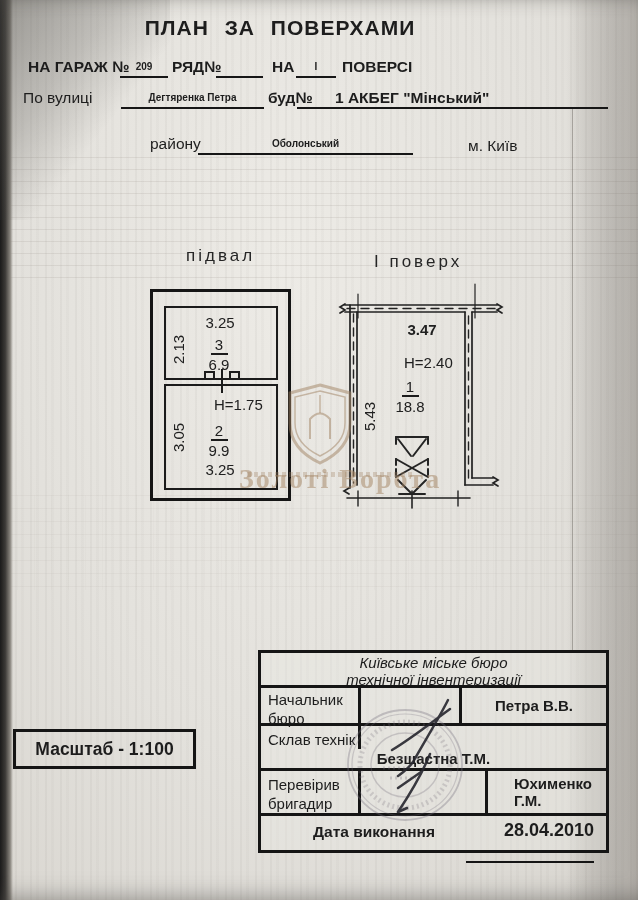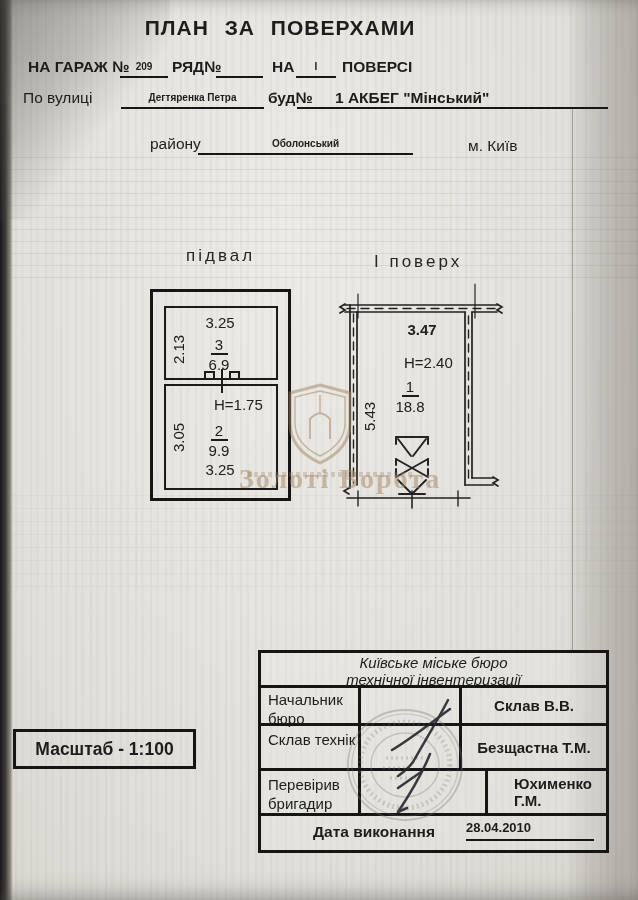--- a/index.html
+++ b/index.html
@@ -54,21 +54,21 @@
 
   
   .tbl{left:258px;top:650px;width:345px;height:197px;border:3px solid #151515;background:rgba(236,234,229,0.35);}
   .tbl .hdr{height:35px;border-bottom:3px solid #151515;text-align:center;font-size:15px;line-height:17px;padding-top:1px;box-sizing:border-box;font-style:italic;}
   .trow{display:flex;border-bottom:3px solid #151515;box-sizing:border-box;}
   .c1{width:100px;border-right:3px solid #151515;padding:2px 0 0 7px;font-size:15px;line-height:19px;box-sizing:border-box;}
   .c2{width:101px;border-right:3px solid #151515;box-sizing:border-box;}
   .c3{flex:1;display:flex;align-items:center;justify-content:center;font-size:15px;font-weight:700;}
   .tfoot{position:relative;height:31px;}
   .dlabel{position:absolute;left:52px;top:7px;width:130px;text-align:left;font-size:15.5px;font-weight:700;}
-  .dval{position:absolute;left:205px;top:4px;width:128px;text-align:left;font-size:13px;font-weight:700;border-bottom:2px solid #151515;padding-bottom:4px;}
+  .dval{position:absolute;left:205px;top:4px;width:128px;text-align:right;font-size:18px;font-weight:700;border-bottom:2px solid #151515;padding-bottom:20px;}
 </style>
 </head>
 <body>
 
 <div class="page">
 
   <div class="abs tex-v"></div>
   <div class="abs scanlines"></div>
   <div class="abs gridmid"></div>
   <div class="abs edge-left"></div>
@@ -191,23 +191,23 @@
   <div class="abs scalebox">Масштаб - 1:100</div>
 
   <div class="abs tbl">
     <div class="hdr">
       <div>Київське міське бюро</div>
       <div>технічної інвентеризації</div>
     </div>
     <div class="trow" style="height:38px;">
       <div class="c1">Начальник бюро</div>
       <div class="c2"></div>
-      <div class="c3">Склав В.В.</div>
-    </div>
-    <div class="trow" style="height:45px;">
+      <div class="c3">Петра В.В.</div>
+    </div>
+    <div class="trow" style="height:45px;flex-direction:column;">
       <div class="c1" style="padding-top:4px;">Склав технік</div>
       <div class="c2"></div>
       <div class="c3">Безщастна Т.М.</div>
     </div>
     <div class="trow" style="height:45px;gap:26px;">
       <div class="c1" style="padding-top:4px;">Перевірив бригадир</div>
       <div class="c2"></div>
       <div class="c3">Юхименко Г.М.</div>
     </div>
     <div class="tfoot">

